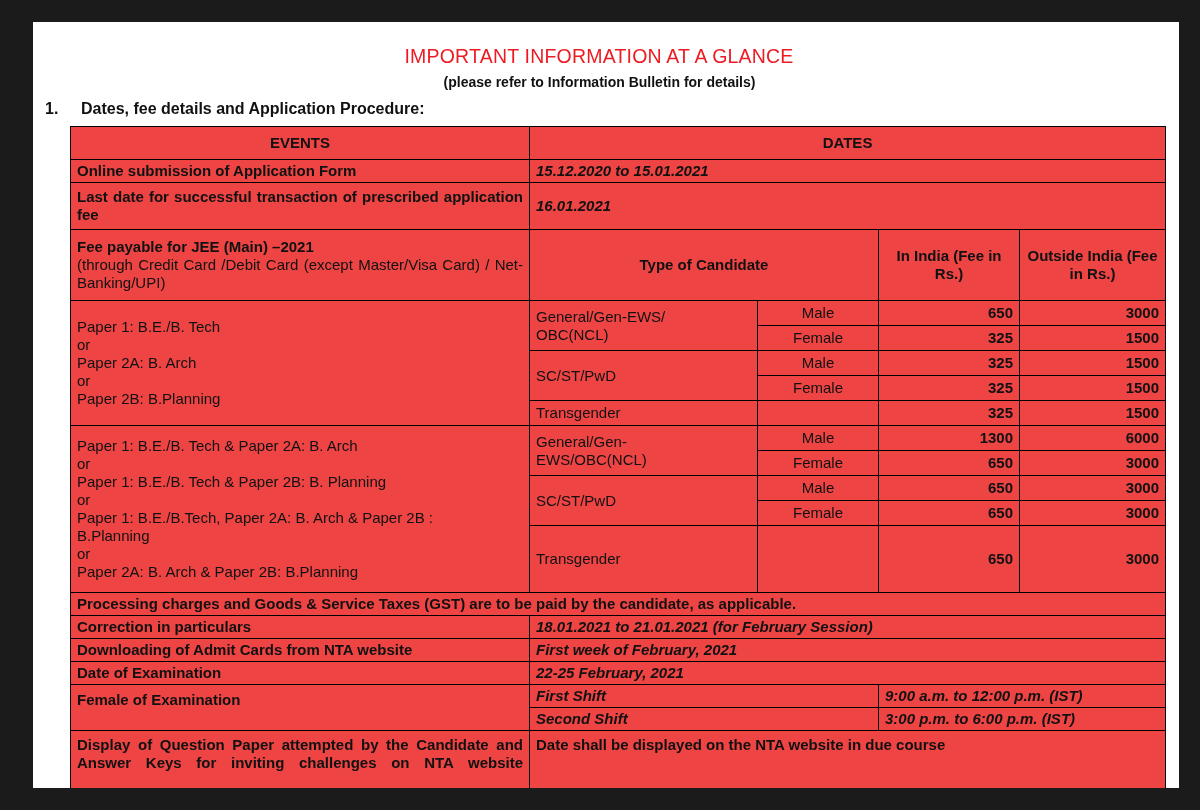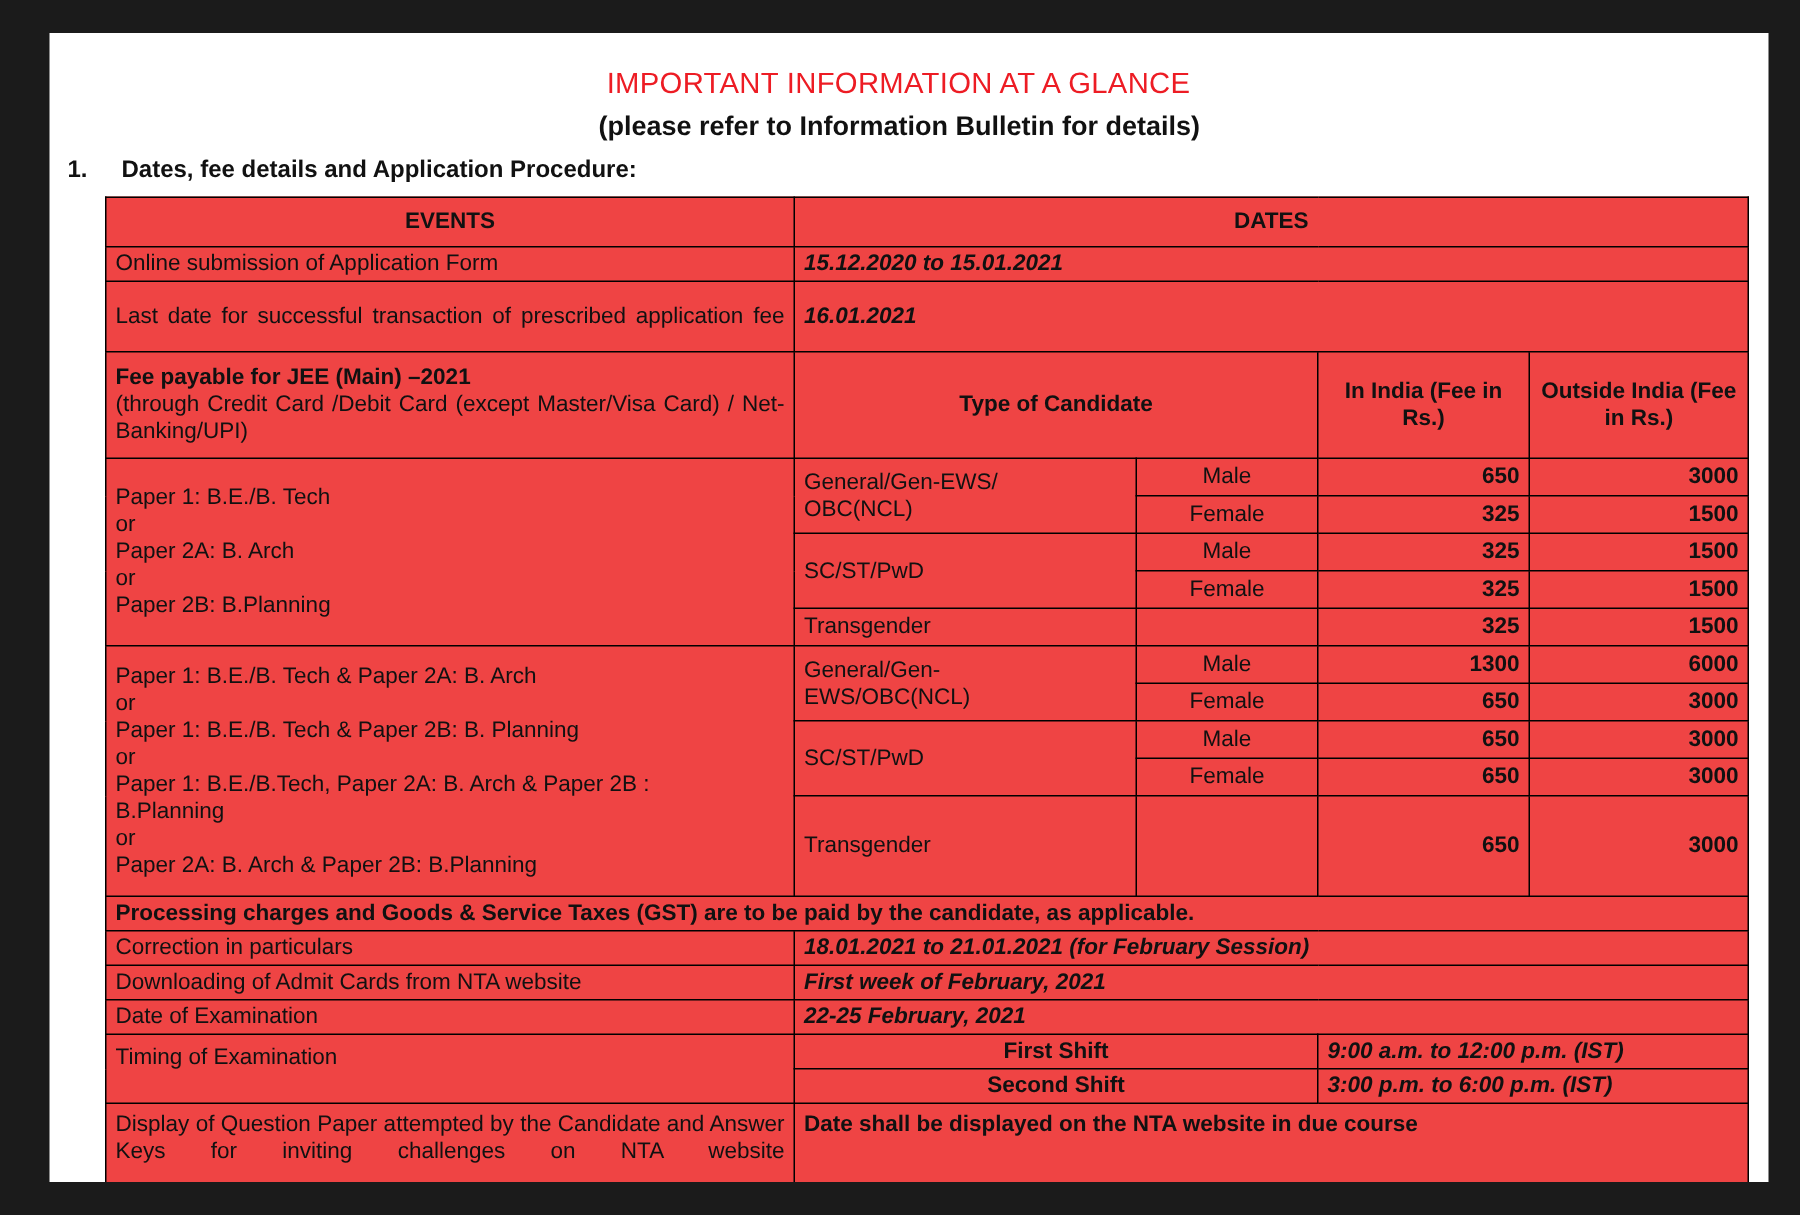--- a/index.html
+++ b/index.html
@@ -29,21 +29,21 @@
     font-weight:normal;
     font-size:19.5px;
     letter-spacing:.2px;
     margin:23px 0 0 0;
     padding-right:14px;
   }
   .subtitle{
     text-align:center;
     color:#111;
     font-weight:bold;
-    font-size:18px;
+    font-size:14px;
     margin:6px 0 0 0;
     padding-right:13px;
   }
   .sectionline{
     margin:10px 0 8px 12px;
     font-size:16px;
     font-weight:bold;
     color:#111;
     display:flex;
   }
@@ -66,21 +66,21 @@
     line-height:1.2;
   }
   .hdr{
     text-align:center;
     font-weight:bold;
     font-size:15.5px;
     height:28px;
   }
   .lbl{
     text-align:left;
-    font-weight:normal;
+    font-weight:bold;
     font-size:15.2px;
     margin-left:15px;
   }
   .lbl.just{ text-align:justify; text-align-last:justify; }
   .val{
     font-style:italic;
     font-weight:bold;
     font-size:15.2px;
     text-align:left;
   }
@@ -122,21 +122,21 @@
     padding-right:26px;
     height:20px;
     margin-left:14px;
   }
   .noteRow{
     font-weight:bold;
     font-size:15.3px;
     text-align:left;
   }
   .shift{
-    font-weight:bold;font-size:15.2px;text-align:center;
+    font-style:italic;font-weight:bold;font-size:15.2px;text-align:left;
   }
 </style>
 </head>
 <body>
 
 <div id="page">
   <div id="inner">
 
     <div class="title">IMPORTANT INFORMATION AT A GLANCE</div>
     <div class="subtitle">(please refer to Information Bulletin for details)</div>
@@ -276,21 +276,21 @@
           <td class="lbl">Downloading of Admit Cards from NTA website</td>
           <td class="val" colspan="4">First week of February, 2021</td>
         </tr>
 
         <tr>
           <td class="lbl">Date of Examination</td>
           <td class="val" colspan="4">22-25 February, 2021</td>
         </tr>
 
         <tr>
-          <td class="lbl" rowspan="2" style="vertical-align:top;padding-top:6px">Timing of Examination</td>
+          <td class="lbl" rowspan="2" style="vertical-align:top;padding-top:6px">Female of Examination</td>
           <td class="shift" colspan="2">First Shift</td>
           <td class="val" colspan="2">9:00 a.m. to 12:00 p.m. (IST)</td>
         </tr>
         <tr>
           <td class="shift" colspan="2">Second Shift</td>
           <td class="val" colspan="2">3:00 p.m. to 6:00  p.m. (IST)</td>
         </tr>
 
         <tr>
           <td class="lbl just" style="height:62px;vertical-align:top;padding-top:5px">Display of Question Paper attempted by the Candidate and Answer Keys for inviting challenges on NTA website</td>

